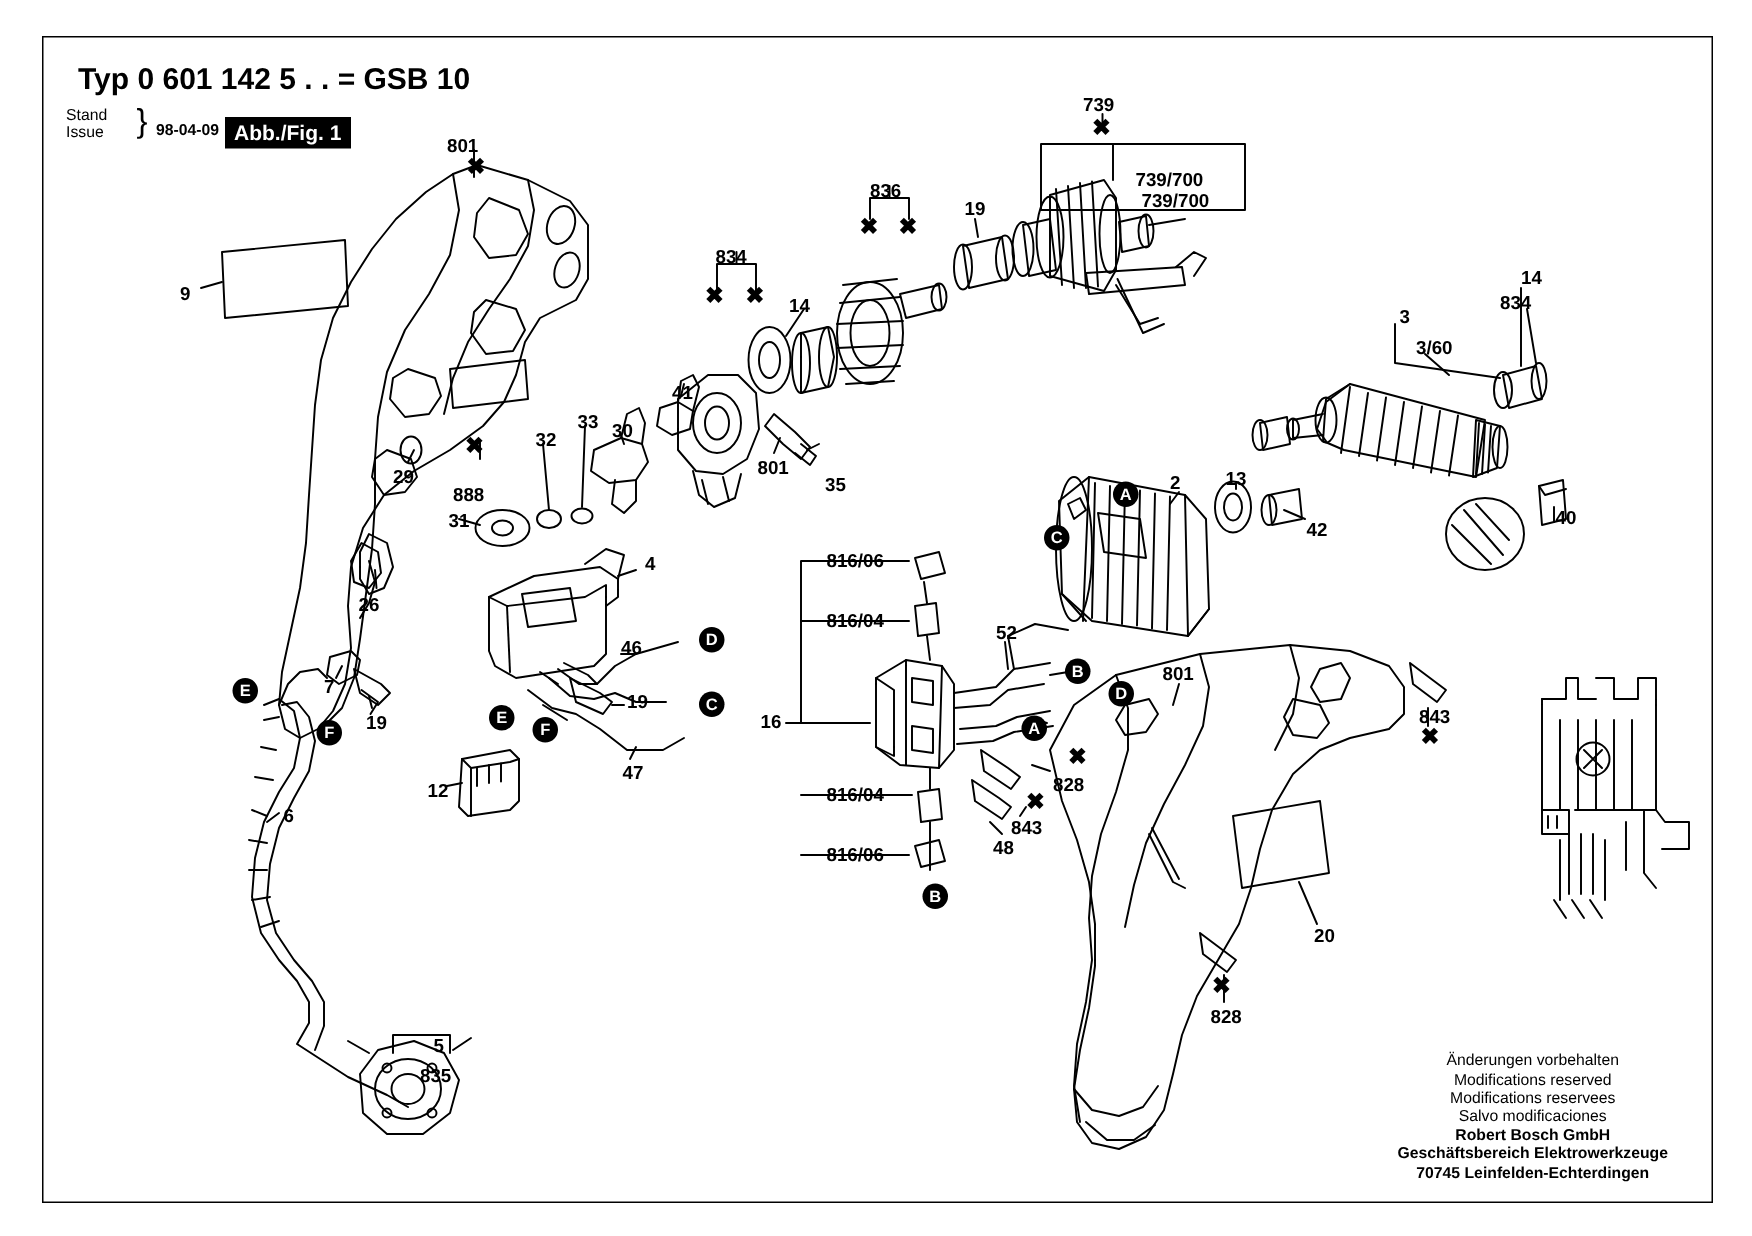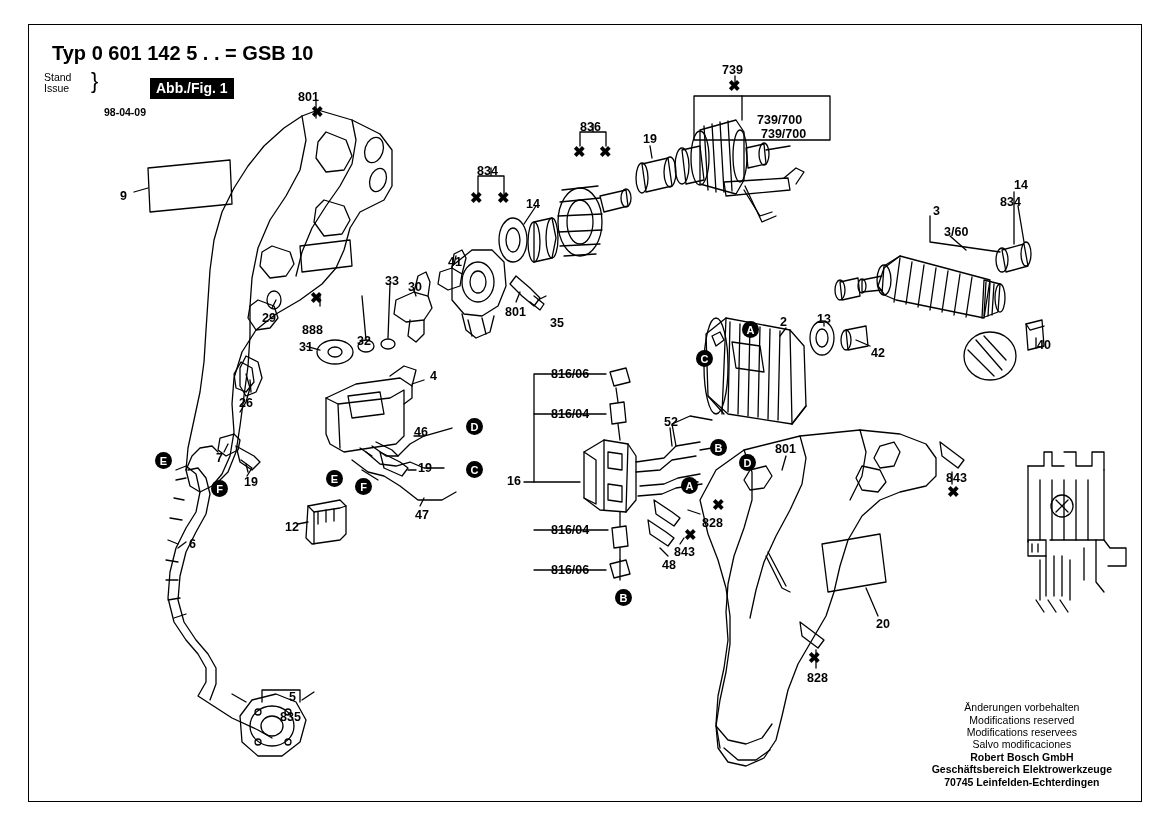--- a/index.html
+++ b/index.html
@@ -3,21 +3,21 @@
 <meta charset="utf-8">
 <style>
   html,body{margin:0;padding:0;background:#ffffff;}
   body{font-family:"Liberation Sans", sans-serif;color:#000;}
   #page{position:relative;width:1168px;height:824px;overflow:hidden;background:#fff;}
   .frame{position:absolute;left:28px;top:24px;width:1112px;height:776px;border:1.5px solid #000;}
   .lbl{position:absolute;font-size:12.5px;font-weight:bold;white-space:nowrap;line-height:1;}
   .title{position:absolute;left:52px;top:42px;font-size:20px;font-weight:bold;white-space:nowrap;text-align:right;}
   .stand{position:absolute;left:44px;top:72px;font-size:10.5px;line-height:11px;}
   .stand .brace{position:absolute;left:47px;top:-2px;font-size:22px;line-height:22px;}
-  .stand .date{position:absolute;left:60px;top:10px;font-size:10.5px;font-weight:bold;white-space:nowrap;margin-top:25px;}
+  .stand .date{position:absolute;left:60px;top:10px;font-size:10.5px;font-weight:bold;white-space:nowrap;}
   .abbbox{position:absolute;left:150px;top:78px;background:#000;color:#fff;font-size:14px;font-weight:bold;padding:2px 6px 3px 6px;letter-spacing:0px;}
   .footer{position:absolute;right:56px;bottom:36px;font-size:10.5px;line-height:12.4px;text-align:center;}
   .footer .b{font-weight:bold;}
   svg{position:absolute;left:0;top:0;width:1168px;height:824px;pointer-events:none;}
   .circ{position:absolute;width:17px;height:17px;border-radius:50%;background:#000;color:#fff;font-size:11px;font-weight:bold;display:flex;align-items:center;justify-content:center;}
   .xmark{position:absolute;font-size:15px;font-weight:bold;line-height:1;}
 </style>
 </head>
 <body>
 
@@ -318,21 +318,21 @@
       <path d="M698 482 L690 480"></path>
     </g>
   </svg>
 
   <div class="lbl" style="left:298px;top:91px;">801</div>
   <div class="lbl" style="left:120px;top:190px;">9</div>
   <div class="lbl" style="left:262px;top:312px;">29</div>
   <div class="lbl" style="left:302px;top:324px;">888</div>
   <div class="lbl" style="left:239px;top:397px;">26</div>
   <div class="lbl" style="left:299px;top:341px;">31</div>
-  <div class="lbl" style="left:357px;top:287px;margin-top:48px;">32</div>
+  <div class="lbl" style="left:357px;top:287px;">32</div>
   <div class="lbl" style="left:385px;top:275px;">33</div>
   <div class="lbl" style="left:408px;top:281px;">30</div>
   <div class="lbl" style="left:448px;top:256px;">41</div>
   <div class="lbl" style="left:477px;top:165px;">834</div>
   <div class="lbl" style="left:526px;top:198px;">14</div>
   <div class="lbl" style="left:580px;top:121px;">836</div>
   <div class="lbl" style="left:643px;top:133px;">19</div>
   <div class="lbl" style="left:722px;top:64px;">739</div>
   <div class="lbl" style="left:757px;top:114px;">739/700</div>
   <div class="lbl" style="left:761px;top:128px;">739/700</div>

